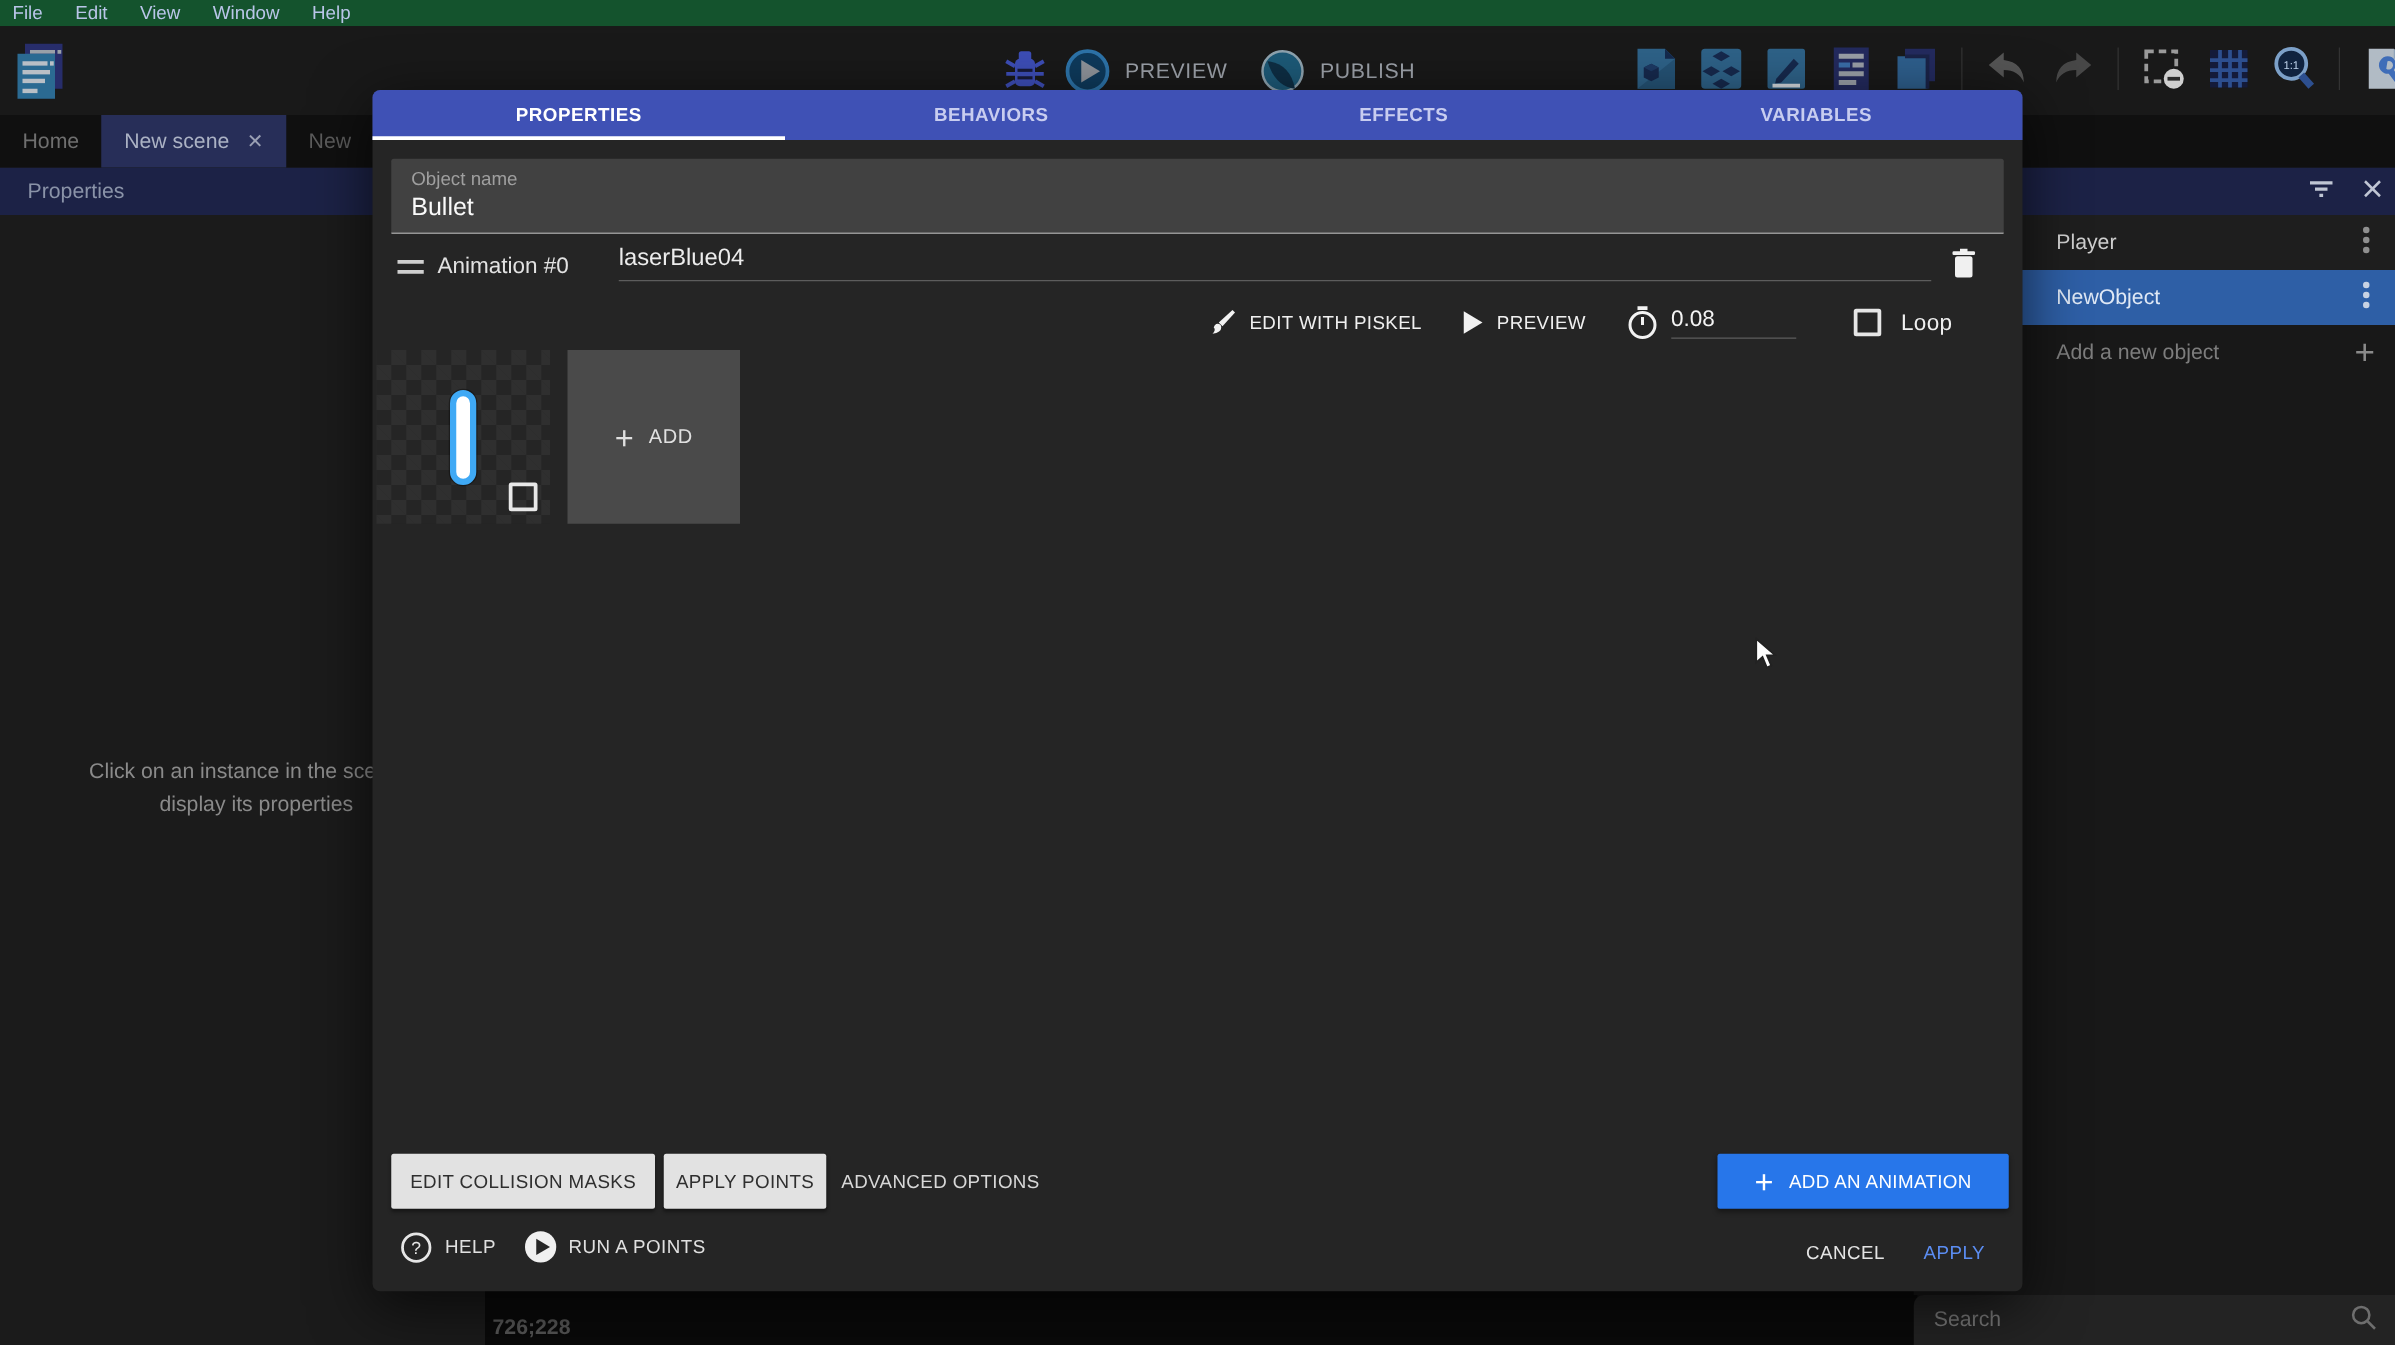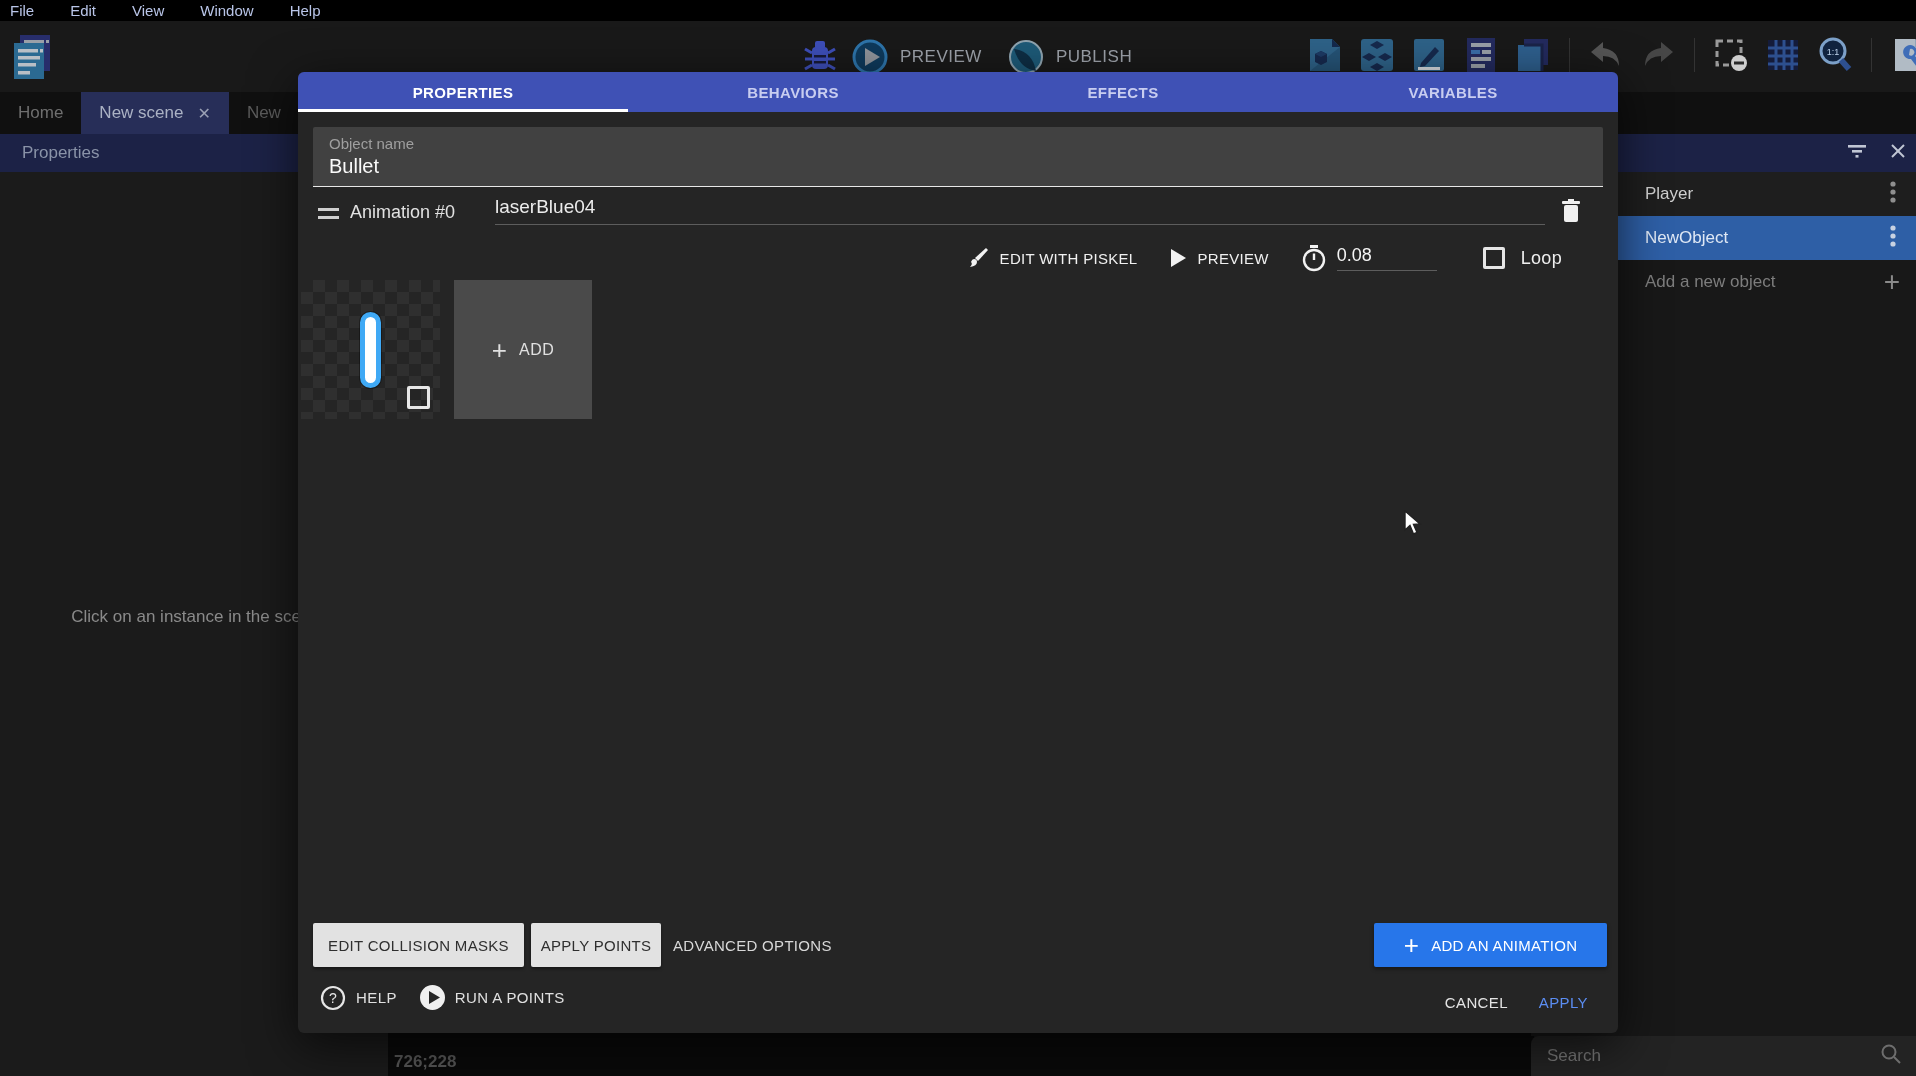--- a/index.html
+++ b/index.html
@@ -1,20 +1,20 @@
 <!DOCTYPE html>
 <html><head>
 <meta charset="utf-8">
 <style>
   * { margin:0; padding:0; box-sizing:border-box; }
   html,body { width:1916px; height:1076px; background:#141414; font-family:"Liberation Sans", sans-serif; }
   .app { position:relative; width:1916px; height:1076px; overflow:hidden; background:#161616; }
 
   
-  .menubar { position:absolute; left:0; top:0; width:1916px; height:21px; background:#000000; display:flex; align-items:center; gap:36px; padding-left:10px; z-index:3; }
+  .menubar { position:absolute; left:0; top:0; width:1916px; height:21px; background:#14532d; display:flex; align-items:center; gap:26px; padding-left:10px; z-index:3; }
   .menubar span { font-size:15px; color:#b9c5e8; cursor:default; }
 
   
   .toolbar { position:absolute; left:0; top:21px; width:1916px; height:71px; background:#191919; z-index:3; }
   .pm-icon { position:absolute; left:10px; top:12px; width:44px; height:48px; }
   .tb-center { position:absolute; left:800px; top:14px; display:flex; align-items:center; gap:10px; }
   .tb-label { font-size:17px; color:#9ea3ab; letter-spacing:.5px; }
   .tb-right { position:absolute; left:1305px; top:12px; display:flex; align-items:center; gap:12px; }
   .tb-sep { width:1px; height:34px; background:#333; margin:0 4px; }
   .tb-btn { width:40px; height:44px; display:flex; align-items:center; justify-content:center; }
@@ -271,20 +271,21 @@
   <div class="scene-canvas">
     <div class="coords">726;228</div>
   </div>
 
   <div class="left-panel">
     <div class="panel-header">
       <span>Properties</span>
     </div>
     <div class="empty-msg">
       <div>Click on an instance in the scene to</div>
+      <div>display its properties</div>
     </div>
   </div>
 
   <div class="objects-panel">
     <div class="op-header">
       <span>Objects</span>
       <span class="hdr-icons">
         <span>
           <svg width="22" height="16" viewBox="0 0 22 16">
             <rect x="2" y="2" width="18" height="2.6" fill="#c0c6d4"></rect>

